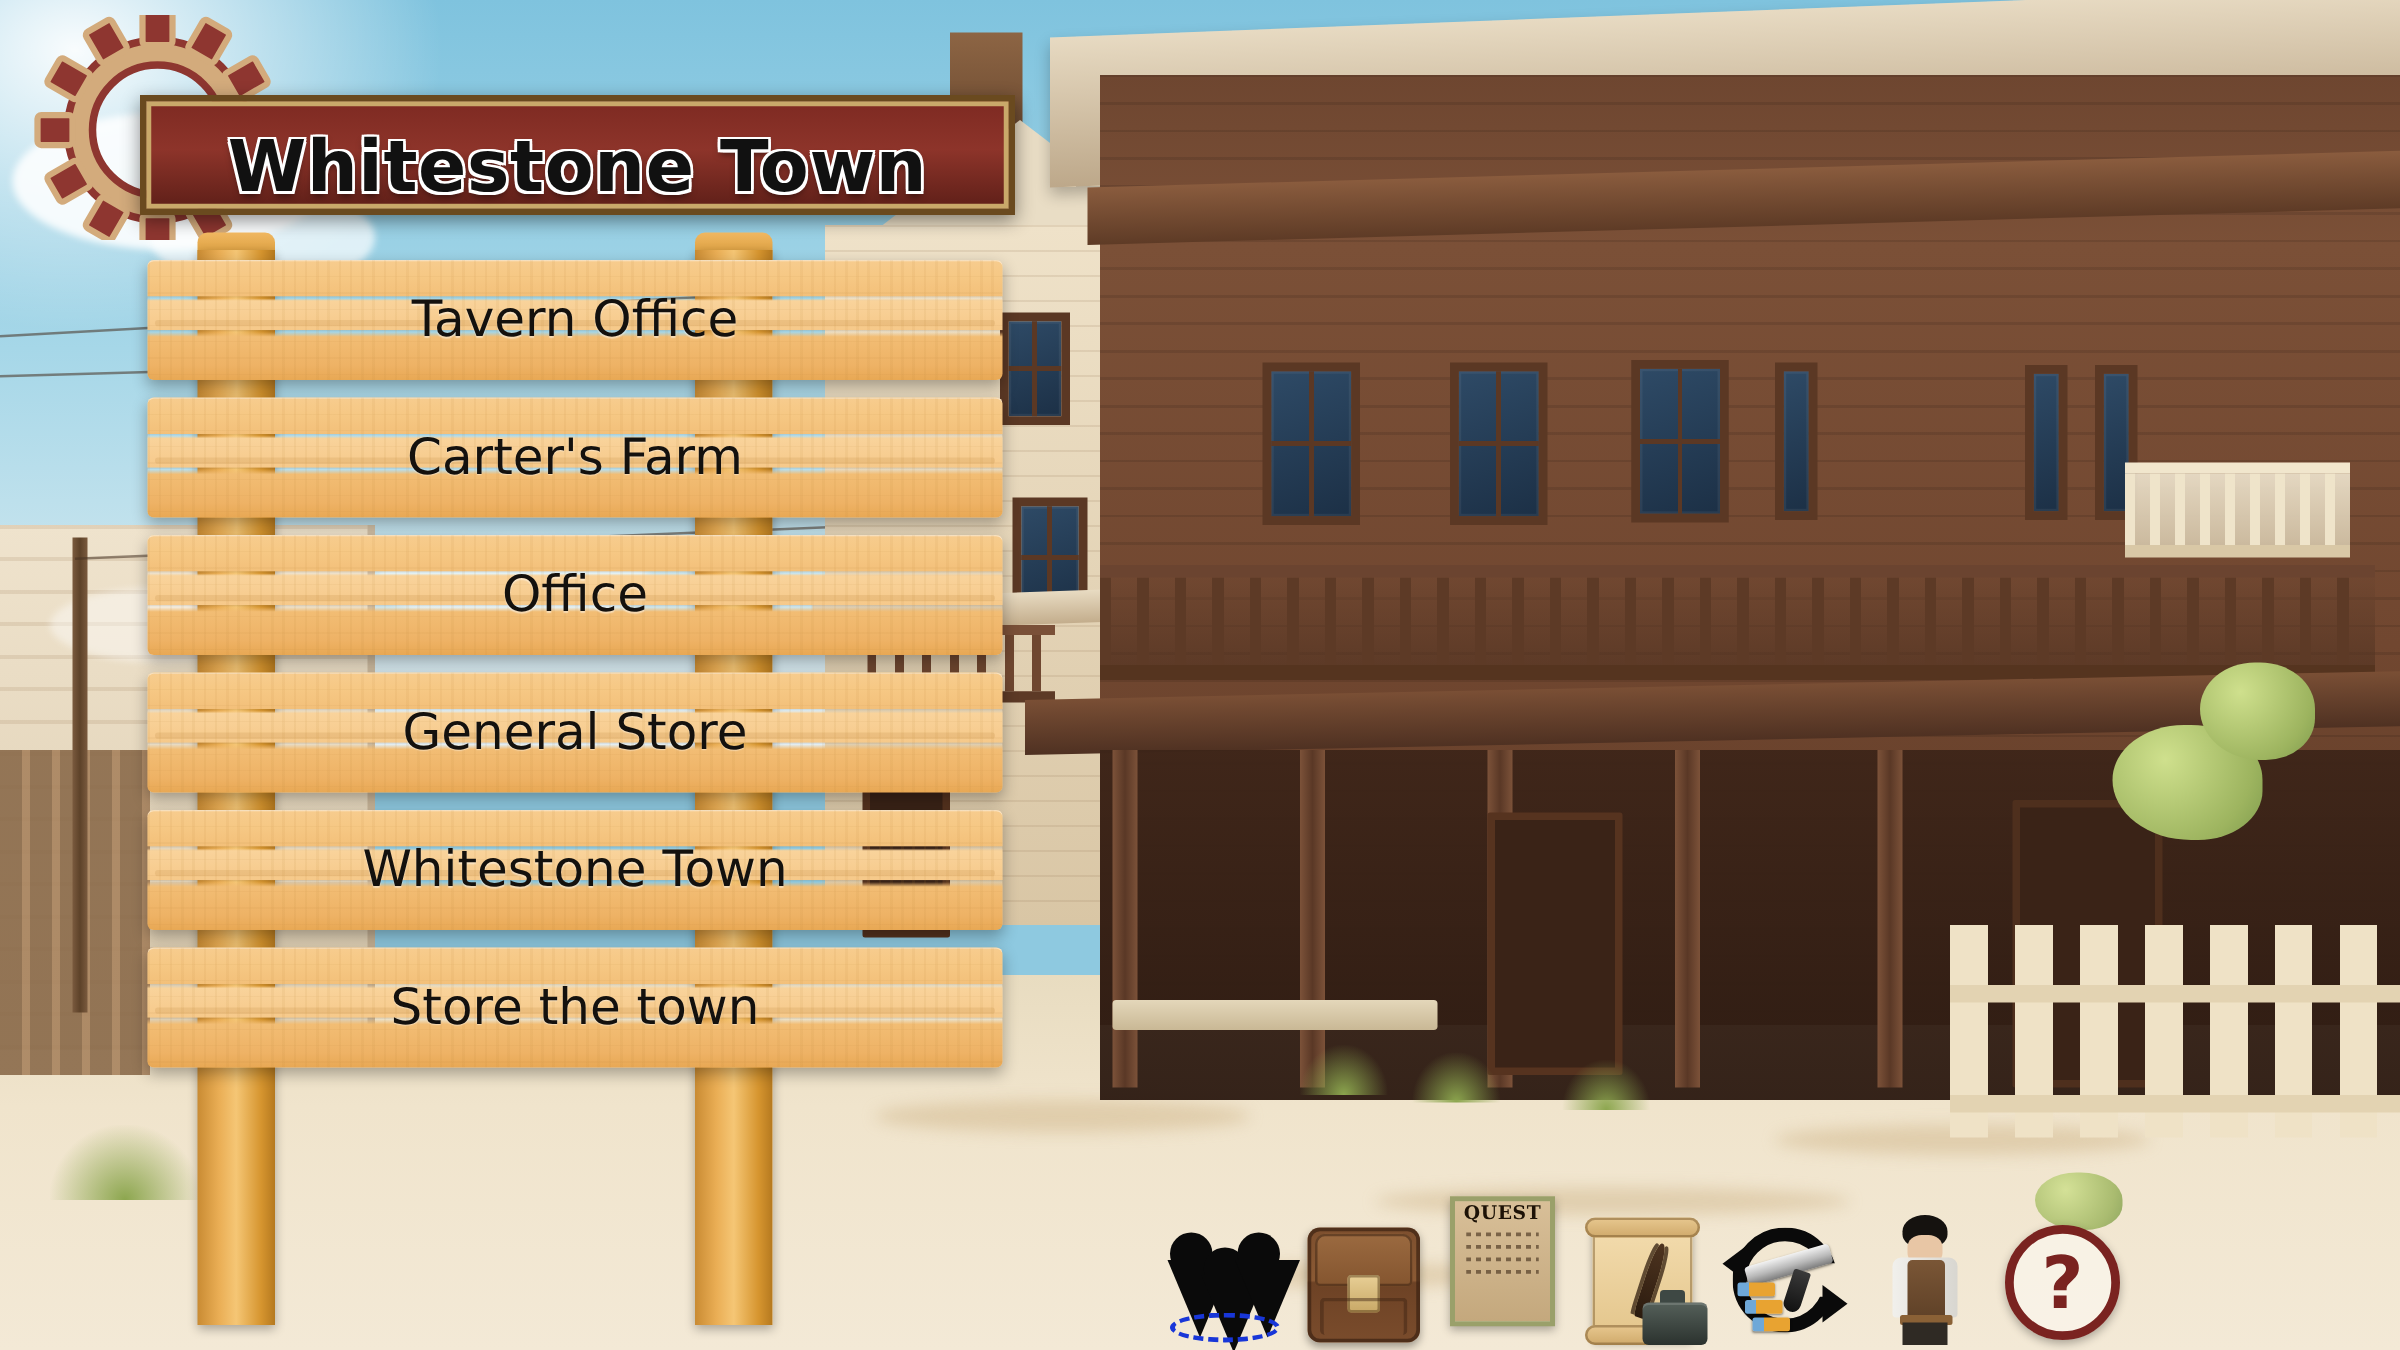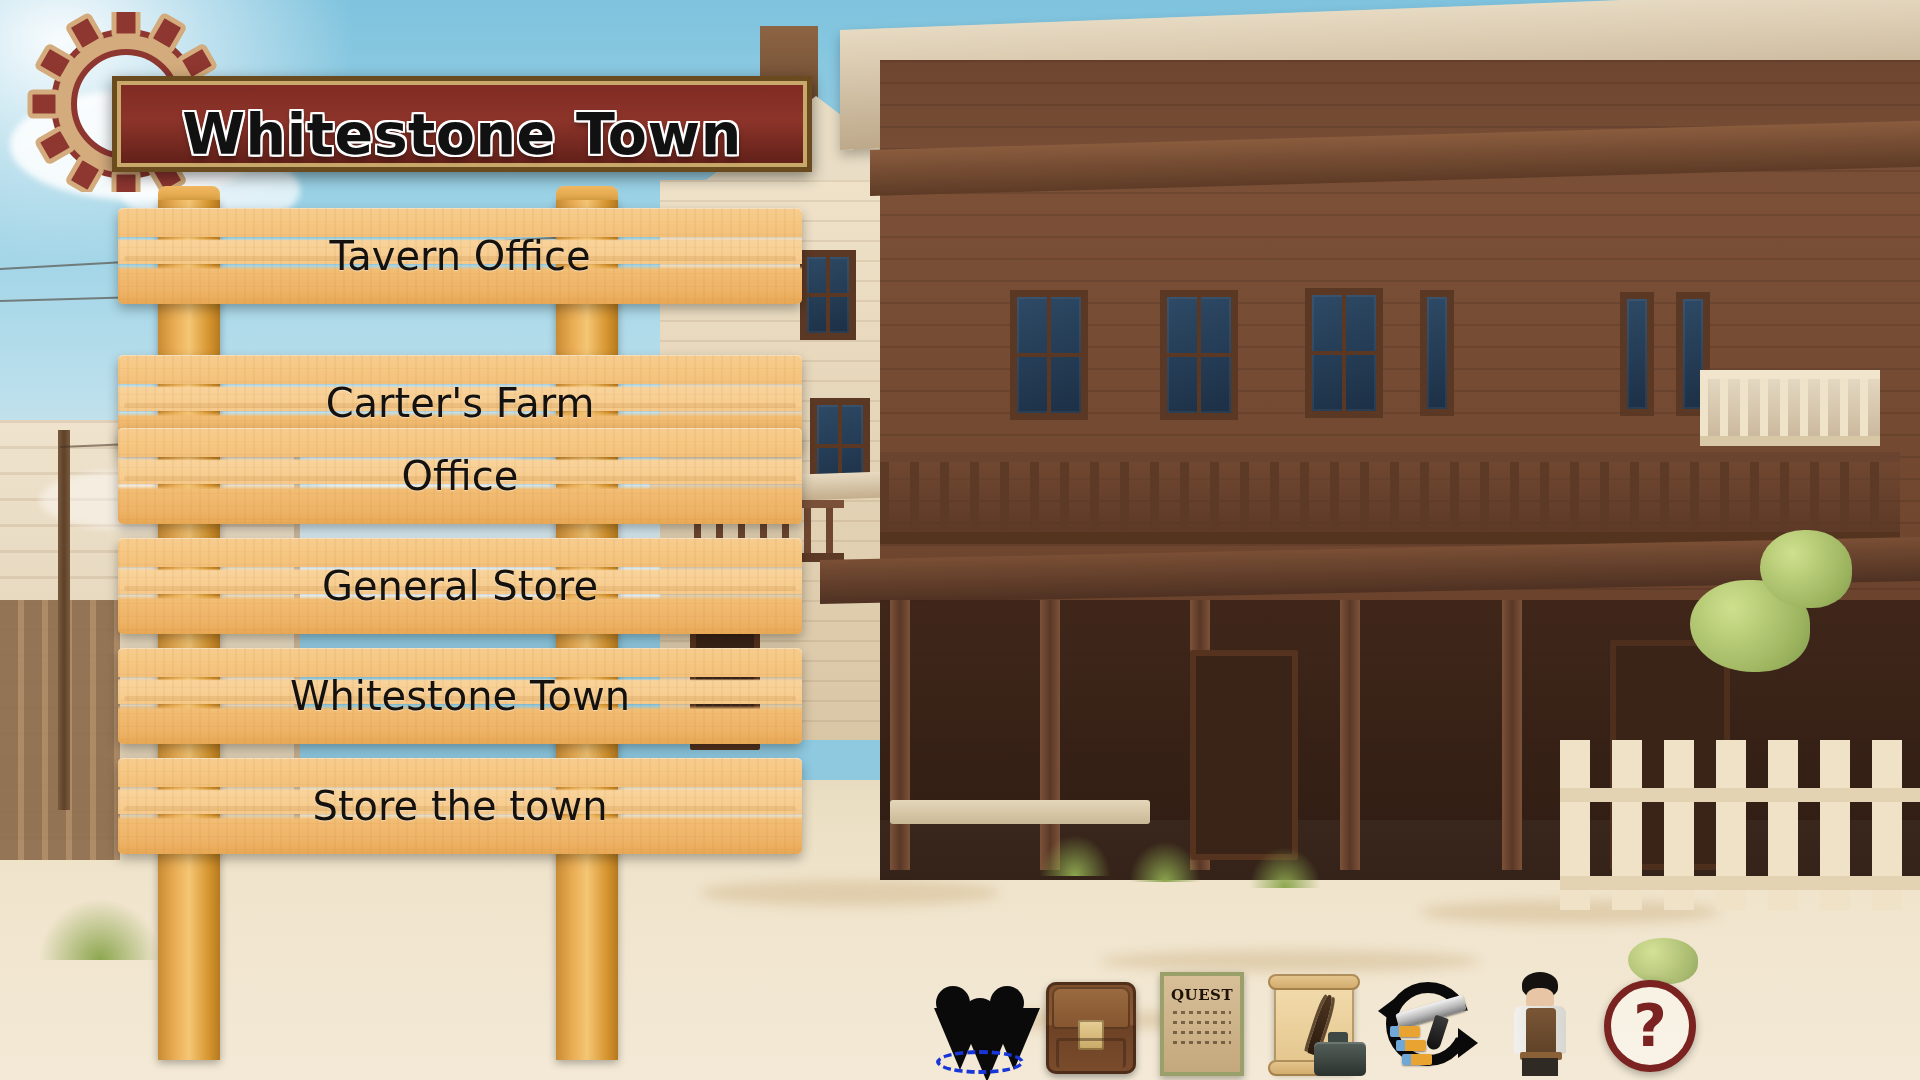--- a/index.html
+++ b/index.html
@@ -237,25 +237,25 @@
     background:linear-gradient(to bottom,#e8cf96,#c8a866);
     box-shadow:inset 0 0 0 2px rgba(90,62,26,.5);
   }
   .case-pocket{
     position:absolute; left:10px; bottom:6px; width:70px; height:30px; border-radius:4px;
     border:3px solid rgba(60,34,18,.45); border-bottom:none;
   }
 
   
   .quest{
-    position:absolute; left:6px; bottom:0; width:84px; height:104px;
+    position:absolute; left:6px; bottom:15px; width:84px; height:104px;
     background:linear-gradient(to bottom,#d8bf98,#c4a87d);
     border:4px solid #9aa06a;
     box-shadow:0 3px 7px rgba(0,0,0,.3);
-    padding:10px 7px;
+    padding:0 7px;
   }
   .quest-title{
     font-family:"DejaVu Serif", serif; font-weight:bold; font-size:15px; color:#1d1206;
     text-align:center; letter-spacing:.5px; margin-bottom:5px;
   }
   .quest-line{
     height:3px; margin:7px 2px;
     background:repeating-linear-gradient(to right,#4a3520 0 4px, rgba(0,0,0,0) 4px 8px);
     opacity:.65;
   }
@@ -448,21 +448,21 @@
 <div class="menu">
 
   <div class="post-cap" style="left:158px; top:186px;"></div>
   <div class="post" style="left:158px; top:200px; height:860px;"></div>
   <div class="post-cap" style="left:556px; top:186px;"></div>
   <div class="post" style="left:556px; top:200px; height:860px;"></div>
 
   <div class="plank" style="top:208px;">
     <span class="plank-label">Tavern Office</span>
   </div>
-  <div class="plank" style="top:318px;margin-top:37px;">
+  <div class="plank" style="top:318px;">
     <span class="plank-label">Carter's Farm</span>
   </div>
   <div class="plank" style="top:428px;">
     <span class="plank-label">Office</span>
   </div>
   <div class="plank" style="top:538px;">
     <span class="plank-label">General Store</span>
   </div>
   <div class="plank" style="top:648px;">
     <span class="plank-label">Whitestone Town</span>

